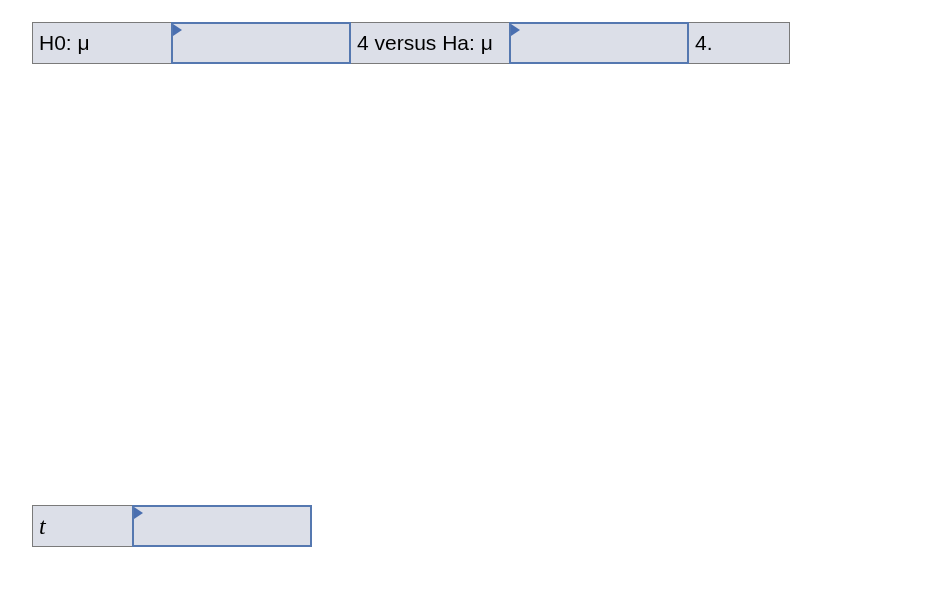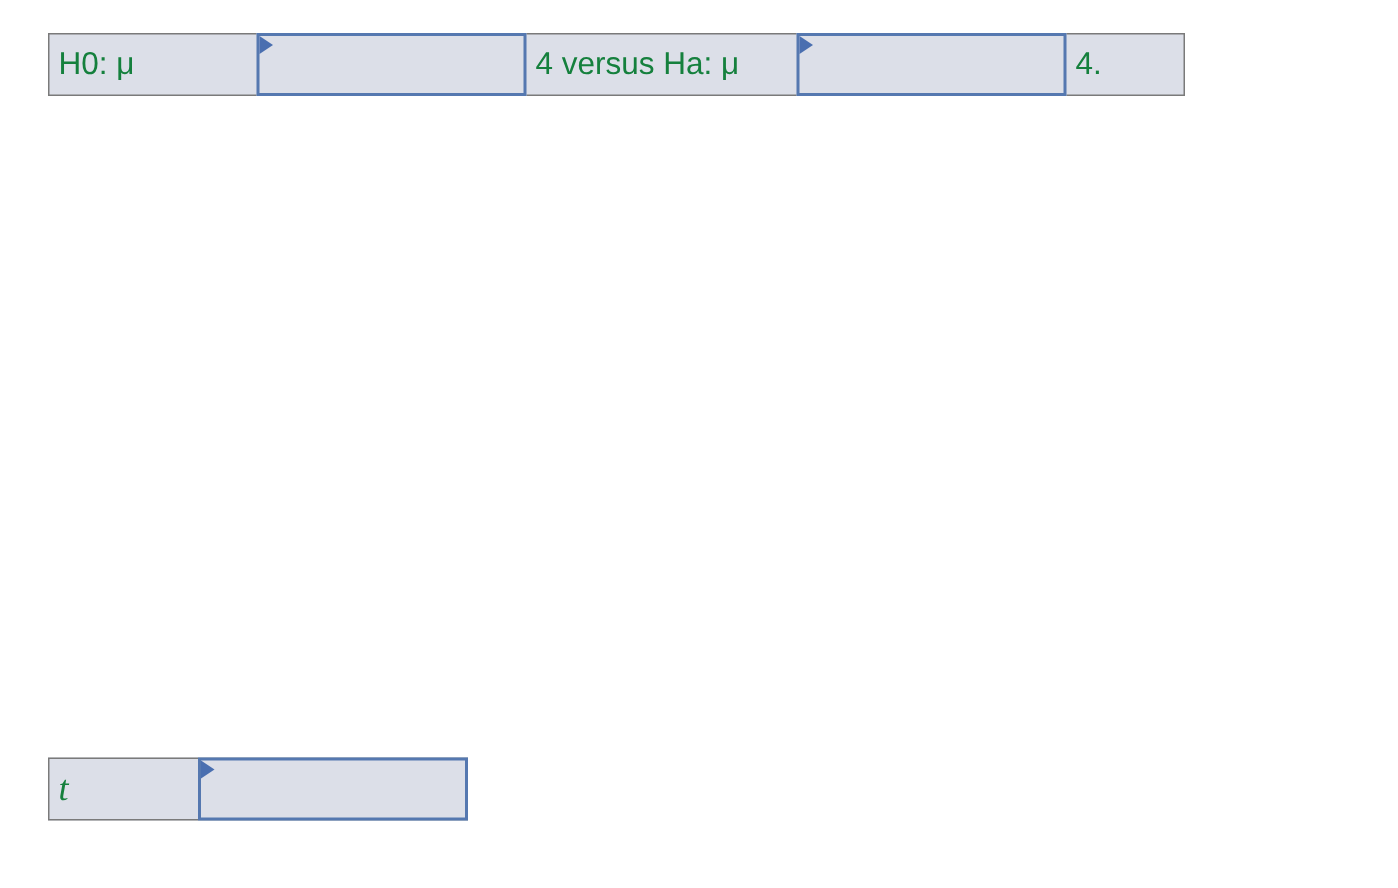--- a/index.html
+++ b/index.html
@@ -1,34 +1,34 @@
 <!DOCTYPE html>
 <html><head>
 <meta charset="utf-8">
 <style>
   html, body { margin:0; padding:0; background:#ffffff; }
   body { width:932px; height:592px; position:relative; font-family:"Liberation Sans", sans-serif; }
   .row { position:absolute; display:flex; height:42px; box-sizing:border-box; border:1px solid #7a7a7a; background:#dcdfe8; }
   .row1 { left:32px; top:22px; width:758px; }
   .row2 { left:32px; top:505px; width:280px; }
-  .txt { display:flex; align-items:center; box-sizing:border-box; padding-left:6px; font-size:21px; color:#15803d; height:100%; white-space:nowrap; }
+  .txt { display:flex; align-items:center; box-sizing:border-box; padding-left:6px; font-size:21px; color:#000000; height:100%; white-space:nowrap; }
   .dd { position:relative; box-sizing:border-box; height:calc(100% + 2px); margin-top:-1px; border:2px solid #5578b0; background:#dcdfe8; cursor:pointer; }
   .dd .tri { position:absolute; left:0; top:0; width:0; height:0; border-top:6px solid transparent; border-bottom:6px solid transparent; border-left:9px solid #4a6fb0; }
   .italic { font-style:italic; font-family:"Liberation Serif", serif; font-size:24px; }
 </style>
 </head>
 <body>
 
 <div class="row row1">
   <div class="txt" style="width:138px;">H0: μ</div>
   <div class="dd" style="width:180px;">
     <span class="tri"></span>
     <span class="txt"></span>
   </div>
-  <div class="txt" style="width:180px;">4 versus Ha: μ</div>
+  <div class="txt" style="width:158px;">4 versus Ha: μ</div>
   <div class="dd" style="width:180px;">
     <span class="tri"></span>
     <span class="txt"></span>
   </div>
   <div class="txt" style="flex:1;">4.</div>
 </div>
 
 <div class="row row2">
   <div class="txt italic" style="width:99px;">t</div>
   <div class="dd" style="flex:1; margin-right:-1px;">

